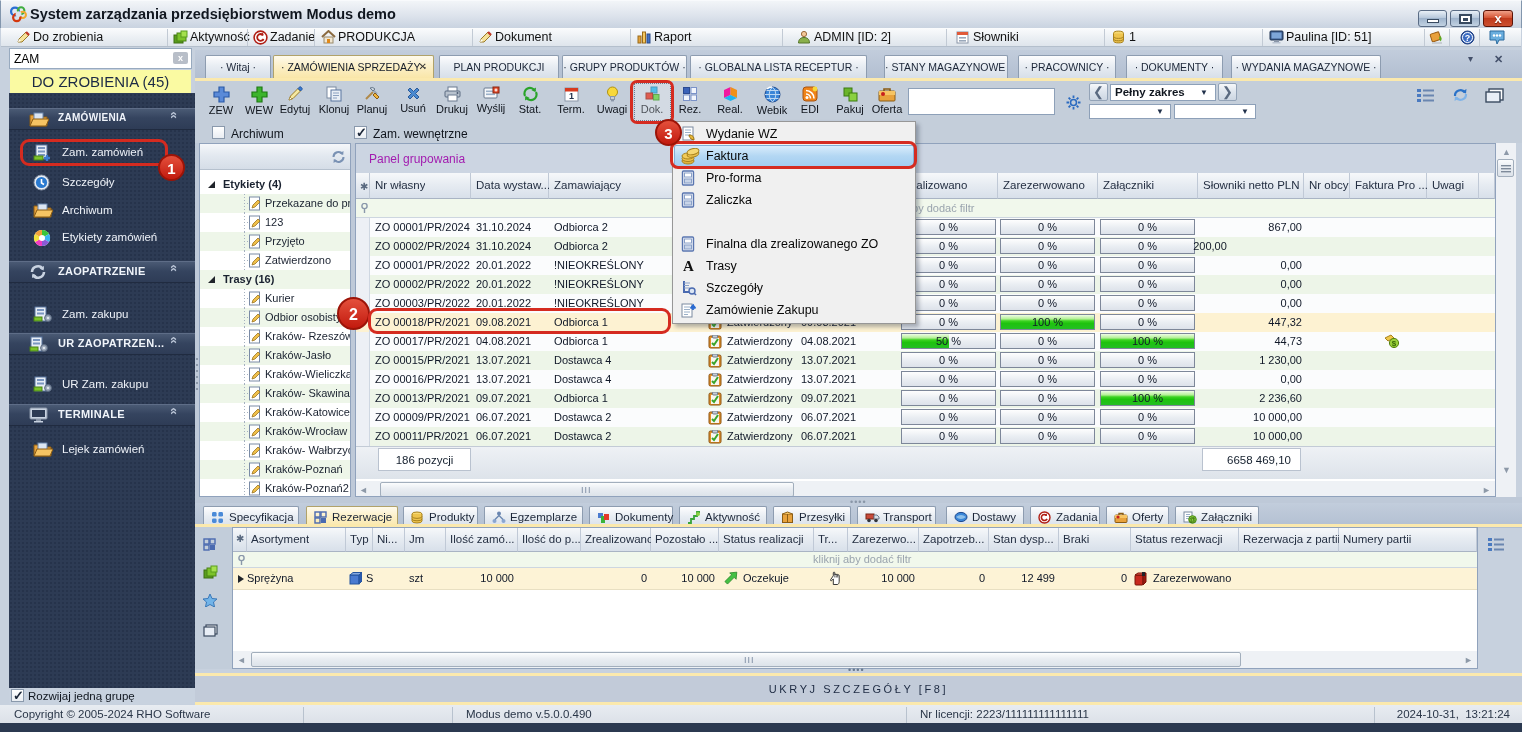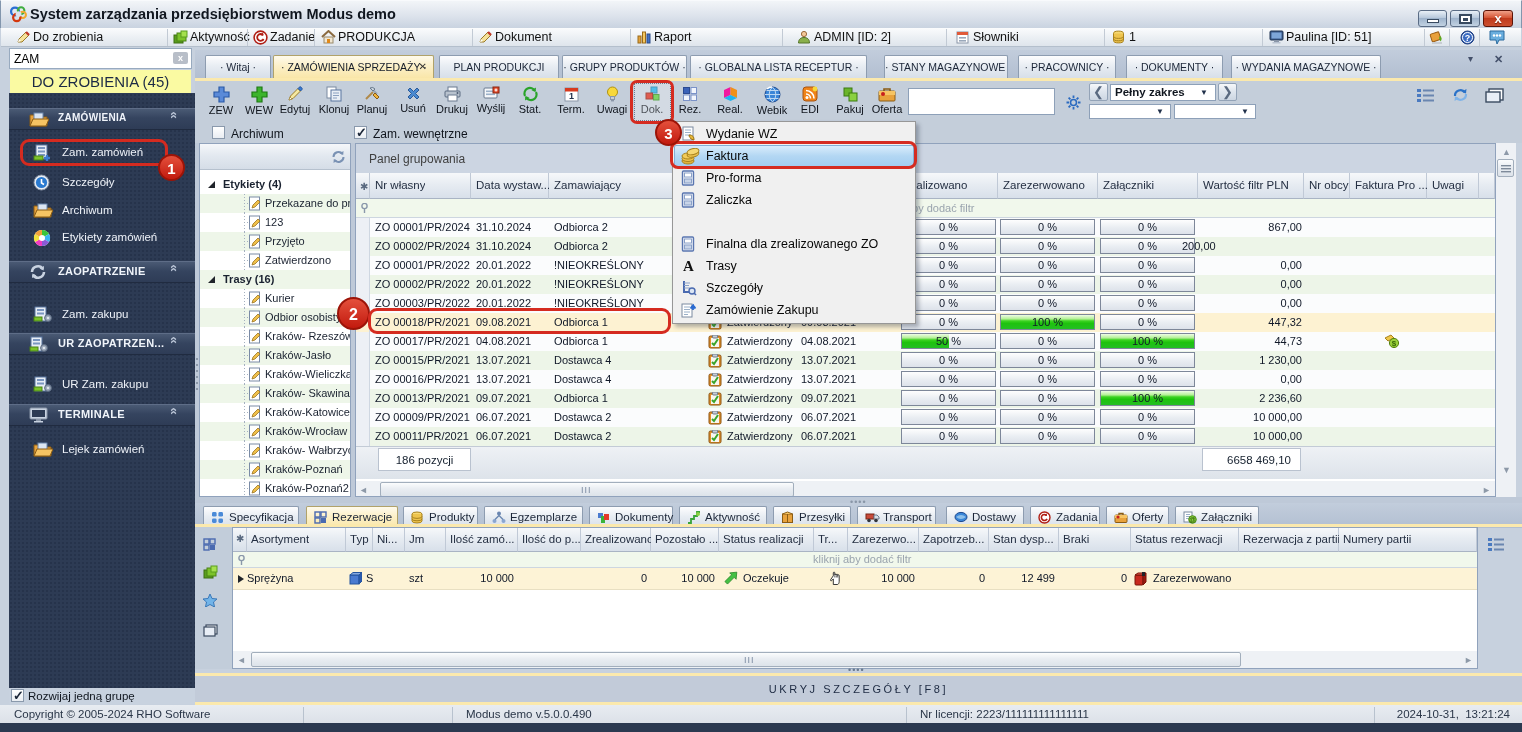--- a/index.html
+++ b/index.html
@@ -39,21 +39,21 @@
 #checkrow{left:195px;top:124px;width:1327px;height:19px;background:#c4ceda;font-size:12px;color:#10151d;}
 
 .whitebox{background:#fff;border:1px solid #8da0b8;}
 .navbtn{background:linear-gradient(#f6f8fa,#dfe6ee 45%,#ccd6e2);border:1px solid #93a3b7;border-radius:2px;}
 
 #treepanel{left:199px;top:143px;width:152px;height:354px;background:#fff;border:1px solid #90a2bc;overflow:hidden;}
 #treehead{left:0;top:0;width:150px;height:26px;background:linear-gradient(#f5f7fa,#e3e9f0 45%,#d5dde7);border-bottom:1px solid #b6c1ce;}
 .trow{left:0;width:150px;height:19px;font-size:11px;color:#1a2230;white-space:nowrap;overflow:hidden;}
 .trowg{background:#eef6e9;}
 #maingrid{left:355px;top:143px;width:1141px;height:354px;background:#fff;border:1px solid #90a2bc;overflow:hidden;}
-#panelgrp{left:0;top:0;width:1139px;height:29px;background:#ccd5e2;color:#404040;font-size:12px;}
+#panelgrp{left:0;top:0;width:1139px;height:29px;background:#ccd5e2;color:#a21caf;font-size:12px;}
 .ghead{top:29px;height:26px;background:linear-gradient(#f6f8fa,#e7ecf2 45%,#d8e0ea);border-right:1px solid #c0c9d6;border-bottom:1px solid #a9b4c4;font-size:11.5px;color:#242f42;}
 .ghead span{position:absolute;left:5px;top:6px;white-space:nowrap;overflow:hidden;}
 #gfilter{left:0;top:55px;width:1139px;height:19px;background:#f1f8ec;border-bottom:1px solid #cdd6e0;color:#9aa4ae;font-size:11px;}
 .grow{left:0;width:1139px;height:19px;font-size:11px;color:#101828;}
 .gwhite{background:#fbfcfd;}
 .ggreen{background:#edf5e8;}
 .gsel{background:#fdf2d2;}
 .gcell{position:absolute;top:3px;height:16px;white-space:nowrap;overflow:hidden;}
 .pcell{position:absolute;top:1px;height:16px;border:1px solid #7d8799;background:linear-gradient(#fefefe,#e9edf2 55%,#dde2ea);font-size:11px;color:#101828;text-align:center;line-height:15px;}
 .pgreen{background:linear-gradient(#eefce6,#b4f096 28%,#3dd422 42%,#1ec20e 60%,#23bf23);border-color:#7d8799;}
@@ -694,21 +694,21 @@
 <div class="ghead abs" style="left:543px;width:99px">
       <span style="left:0px">Zrealizowano</span>
     </div>
 <div class="ghead abs" style="left:642px;width:100px">
       <span>Zarezerwowano</span>
     </div>
 <div class="ghead abs" style="left:742px;width:100px">
       <span>Załączniki</span>
     </div>
 <div class="ghead abs" style="left:842px;width:106px">
-      <span>Wartość filtr PLN</span>
+      <span>Słowniki netto PLN</span>
     </div>
 <div class="ghead abs" style="left:948px;width:46px">
       <span>Nr obcy</span>
     </div>
 <div class="ghead abs" style="left:994px;width:77px">
       <span>Faktura Pro ...</span>
     </div>
 <div class="ghead abs" style="left:1071px;width:52px">
       <span>Uwagi</span>
     </div>
@@ -734,21 +734,21 @@
 <div class="gcell" style="left:842px;width:104px;text-align:right">867,00</div>
 </div>
 <div class="grow ggreen abs" style="top:93px">
 <div style="position:absolute;left:0;top:0;width:14px;height:19px;background:#edf0f5;border-right:1px solid #cfd7e1"></div>
 <div class="gcell" style="left:19px;width:95px">ZO 00002/PR/2024</div>
 <div class="gcell" style="left:120px;width:72px">31.10.2024</div>
 <div class="gcell" style="left:198px;width:120px">Odbiorca 2</div>
 <div class="pcell" style="left:545px;width:95px">0 %</div>
 <div class="pcell" style="left:644px;width:95px">0 %</div>
 <div class="pcell" style="left:744px;width:95px">0 %</div>
-<div class="gcell" style="left:826px;width:104px;text-align:left">200,00</div>
+<div class="gcell" style="left:802px;width:104px;text-align:center">200,00</div>
 </div>
 <div class="grow gwhite abs" style="top:112px">
 <div style="position:absolute;left:0;top:0;width:14px;height:19px;background:#edf0f5;border-right:1px solid #cfd7e1"></div>
 <div class="gcell" style="left:19px;width:95px">ZO 00001/PR/2022</div>
 <div class="gcell" style="left:120px;width:72px">20.01.2022</div>
 <div class="gcell" style="left:198px;width:120px">!NIEOKREŚLONY</div>
 <div class="pcell" style="left:545px;width:95px">0 %</div>
 <div class="pcell" style="left:644px;width:95px">0 %</div>
 <div class="pcell" style="left:744px;width:95px">0 %</div>
 <div class="gcell" style="left:842px;width:104px;text-align:right">0,00</div>

